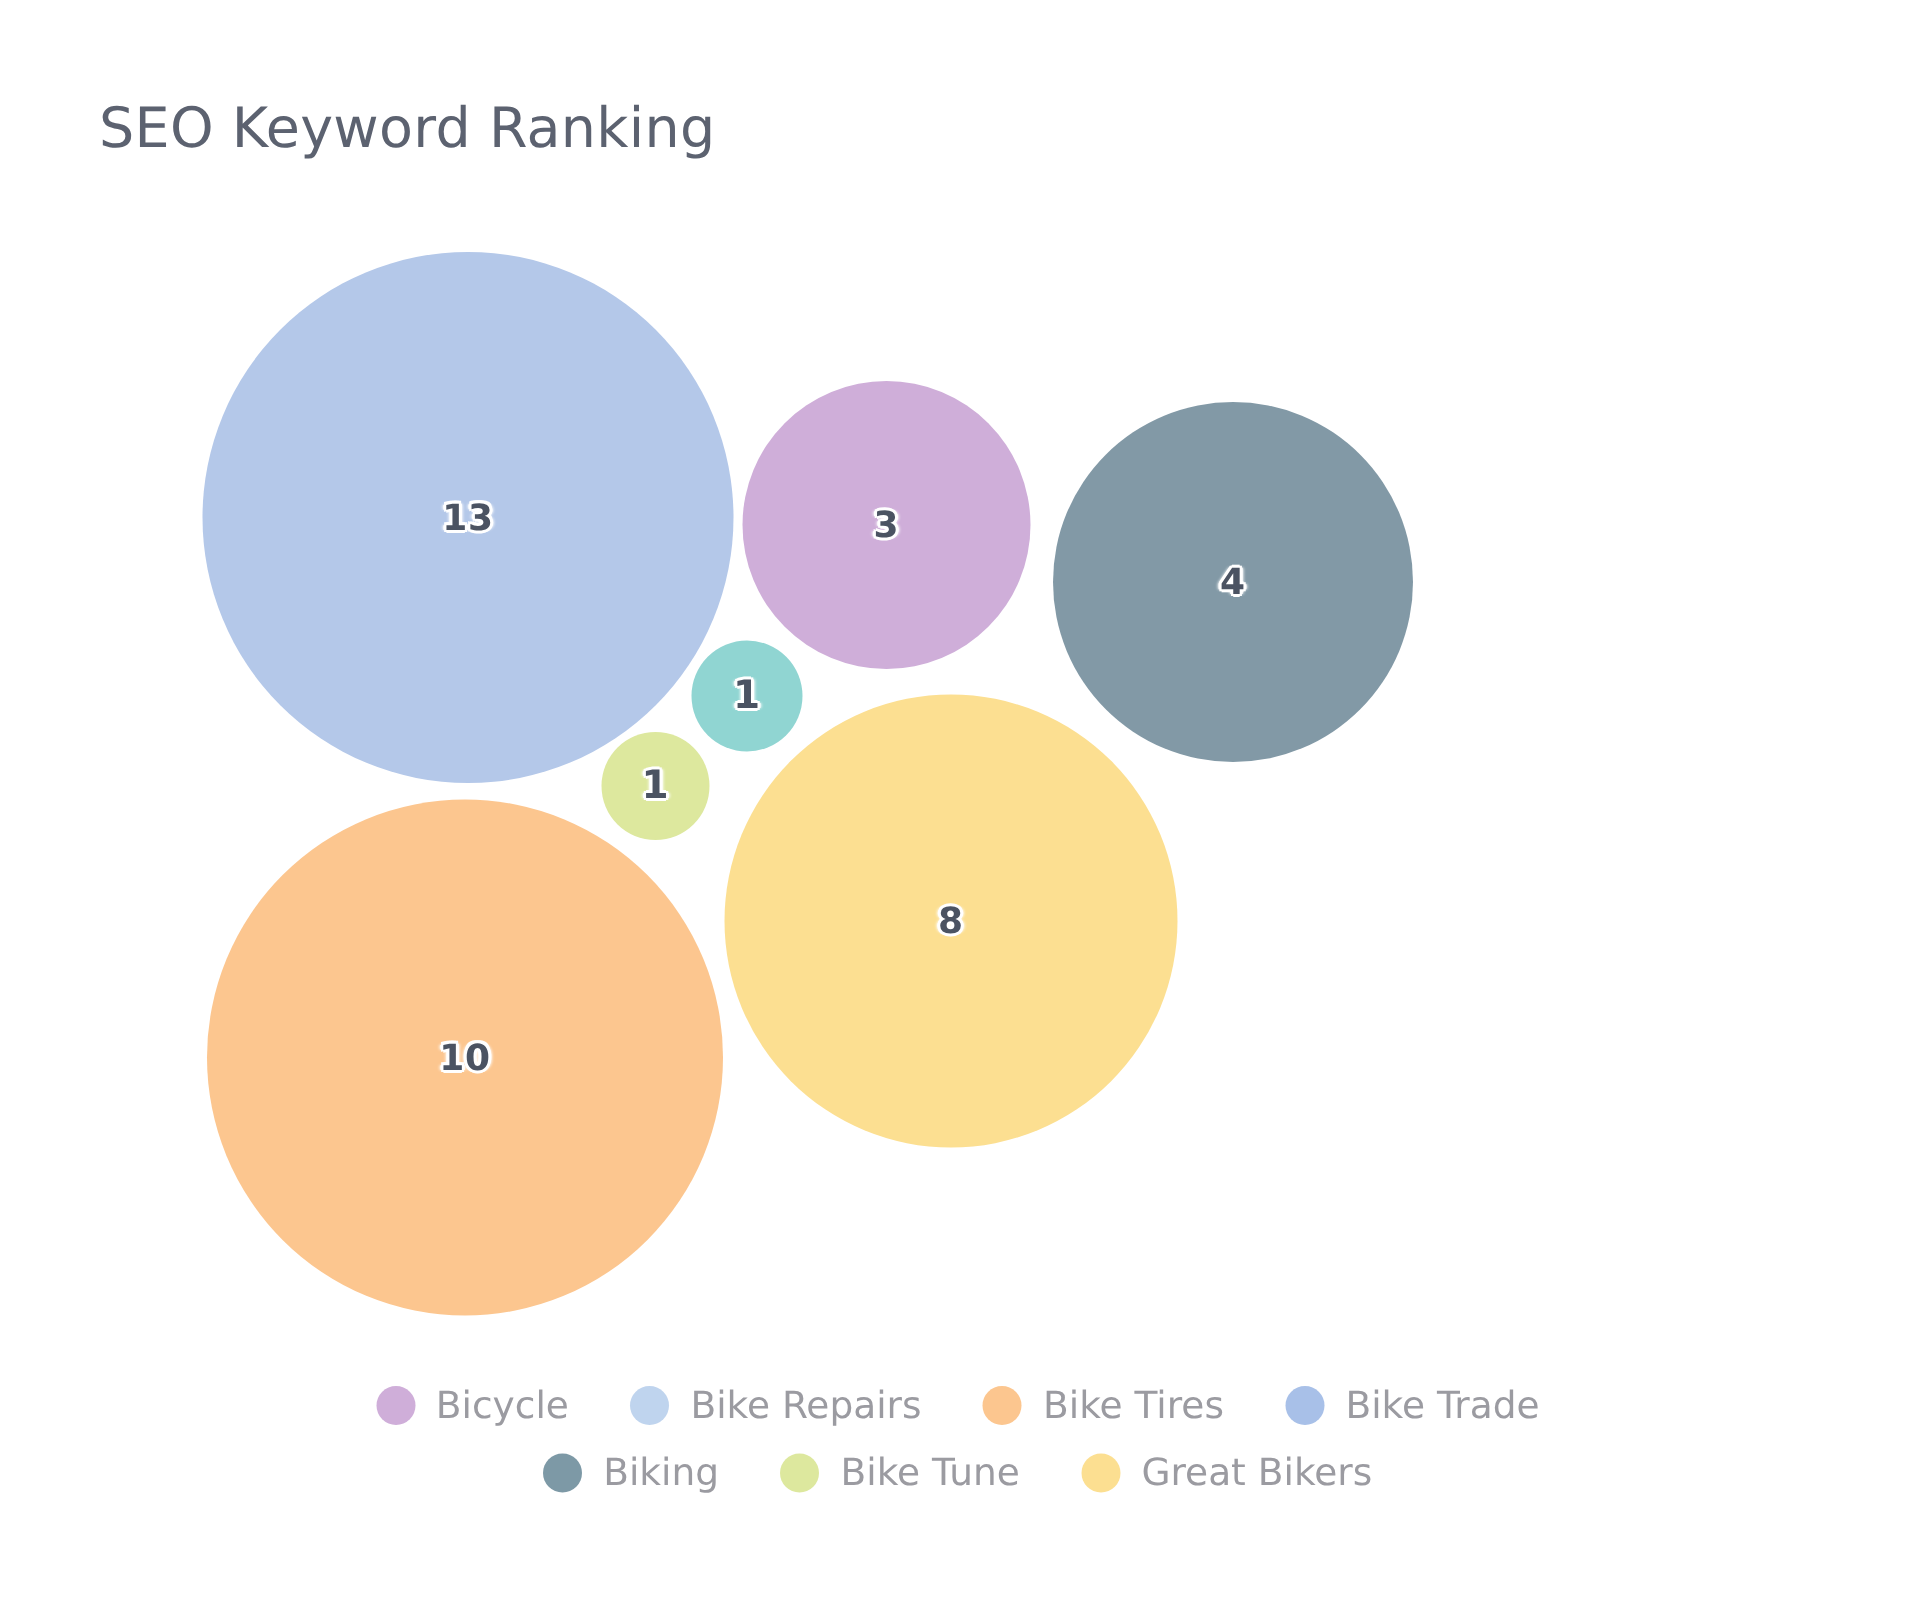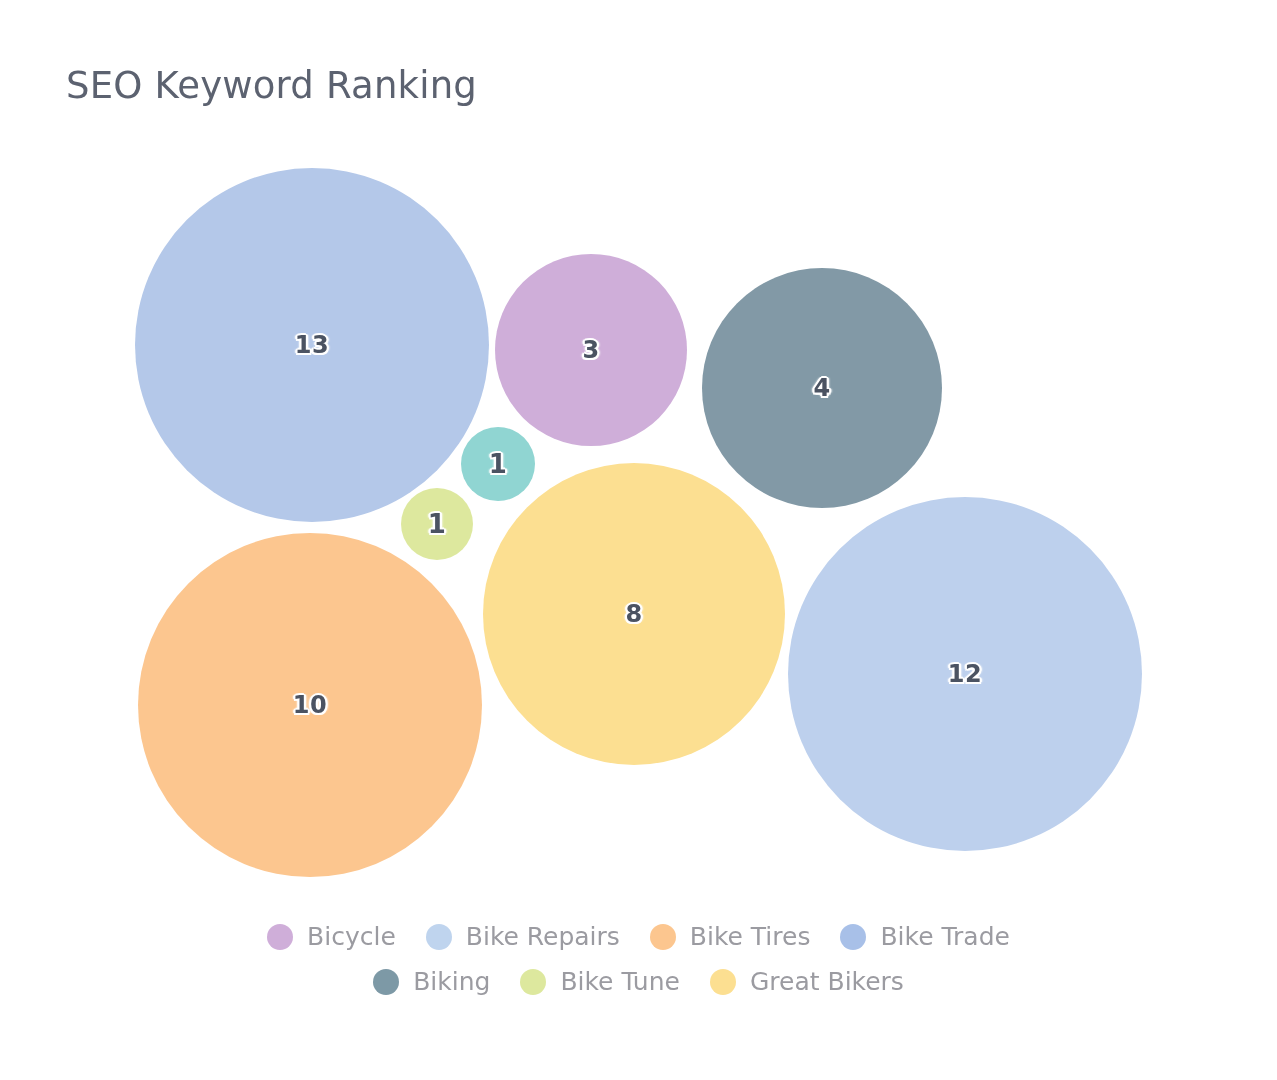--- a/index.html
+++ b/index.html
@@ -80,21 +80,21 @@
     flex-direction: column;
     align-items: center;
     gap: 16px;
   }
 
   .legend-row {
     display: flex;
     flex-direction: row;
     align-items: center;
     justify-content: center;
-    gap: 30px;
+    gap: 41px;
   }
 
   .legend-item {
     display: flex;
     flex-direction: row;
     align-items: center;
     gap: 14px;
   }
 
   .legend-dot {
@@ -133,23 +133,20 @@
       </div>
       <div class="bubble" style="left: 401px; top: 488px; width: 72px; height: 72px; background: rgb(221, 232, 158);">
         <span class="bubble-value" style="font-size: 26px;">1</span>
       </div>
       <div class="bubble" style="left: 483px; top: 463px; width: 302px; height: 302px; background: rgb(252, 223, 145);">
         <span class="bubble-value">8</span>
       </div>
       <div class="bubble" style="left: 138px; top: 533px; width: 344px; height: 344px; background: rgb(252, 198, 143);">
         <span class="bubble-value">10</span>
       </div>
-      <div class="bubble" style="left: 788px; top: 497px; width: 354px; height: 354px; background: rgb(189, 208, 237);">
-        <span class="bubble-value">12</span>
-      </div>
     </div>
 
   <div id="legend">
       <div class="legend-row">
         <div class="legend-item">
           <span class="legend-dot" style="background: rgb(207, 174, 217);"></span>
           <span class="legend-label">Bicycle</span>
         </div>
         <div class="legend-item">
           <span class="legend-dot" style="background: rgb(191, 212, 238);"></span>

